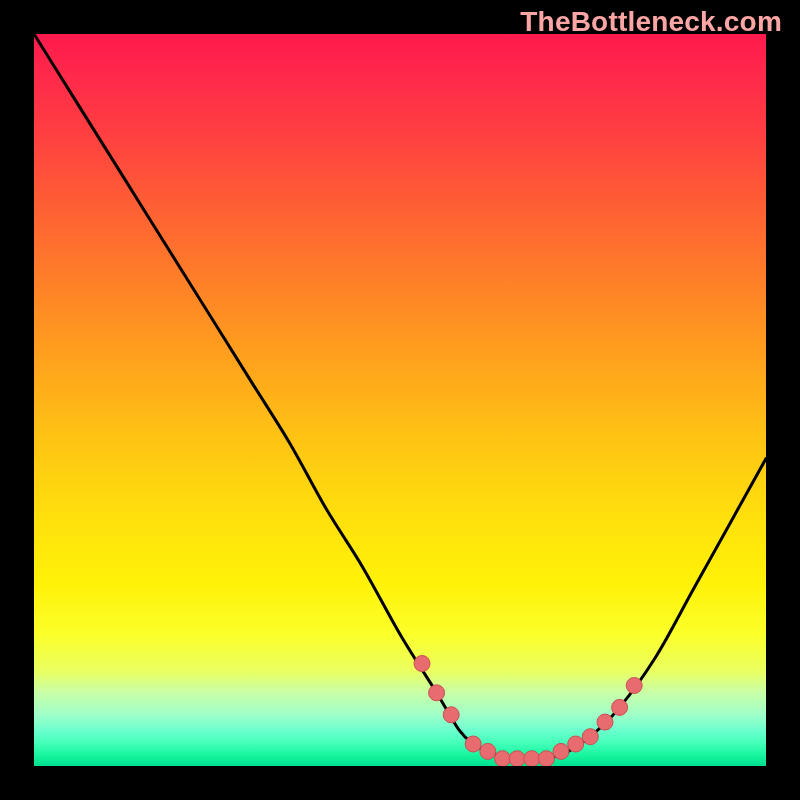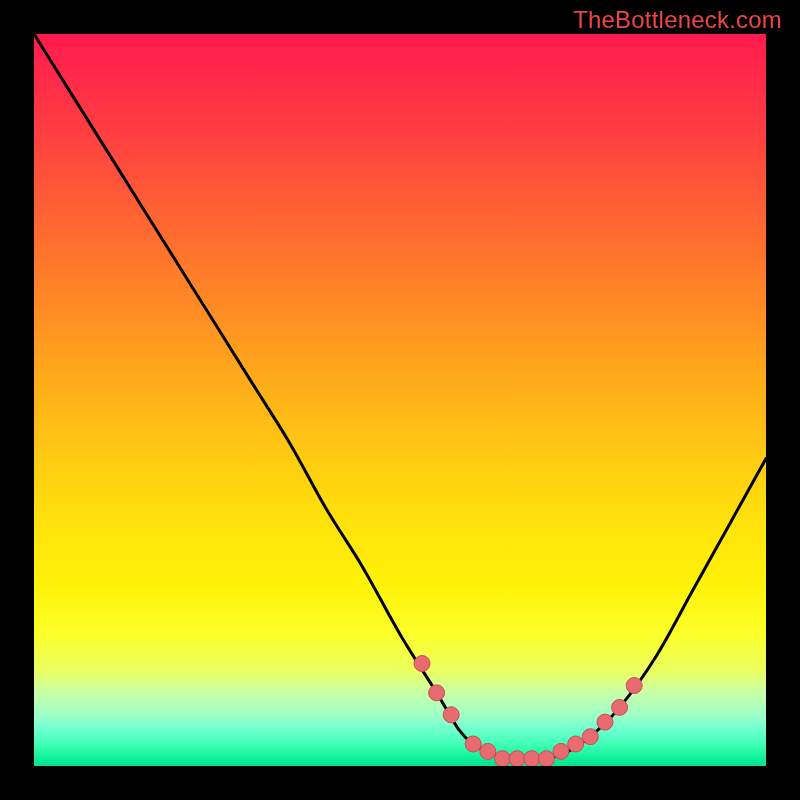--- a/index.html
+++ b/index.html
@@ -27,23 +27,23 @@
       #9fffc8 93%,
       #6fffcf 95%,
       #40ffb8 97%,
       #18f59f 98.5%,
       #00e090 100%);
   }
   .watermark {
     position: absolute;
     top: 6px;
     right: 18px;
-    color: #ef4444;
-    font-size: 24px;
-    font-weight: 400;
+    color: #fca5a5;
+    font-size: 28px;
+    font-weight: 700;
     letter-spacing: 0.2px;
   }
   svg.curve { position: absolute; left: 0; top: 0; width: 732px; height: 732px; }
 </style>
 </head>
 <body>
 
 <div class="frame">
   <div class="plot-area">
     <svg class="curve" viewBox="0 0 732 732" preserveAspectRatio="none">

